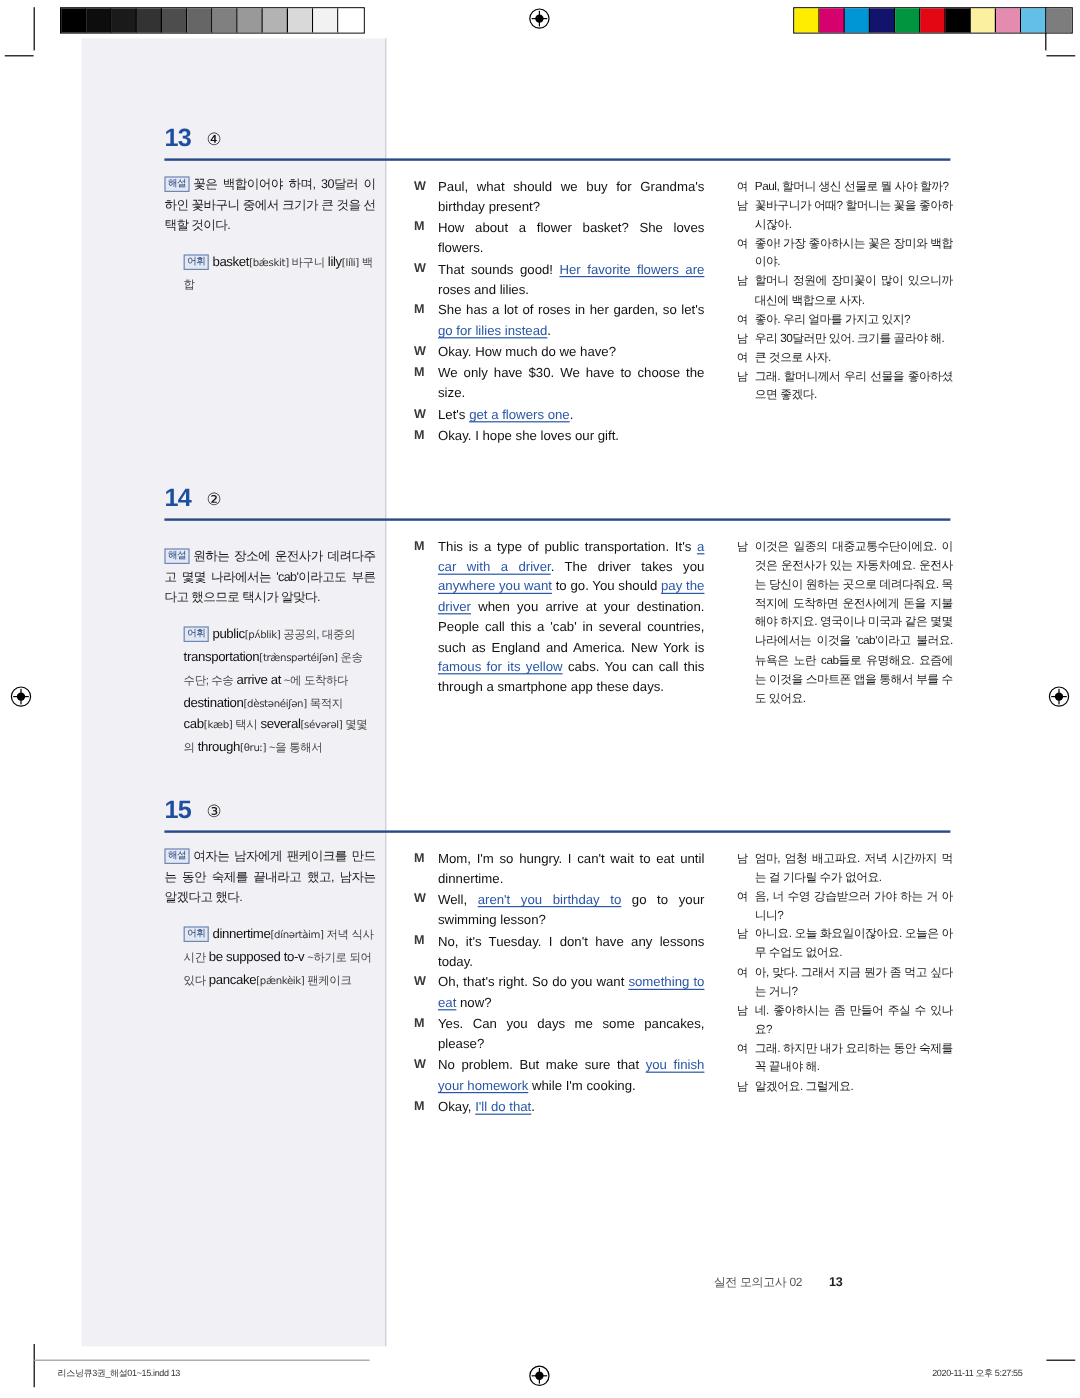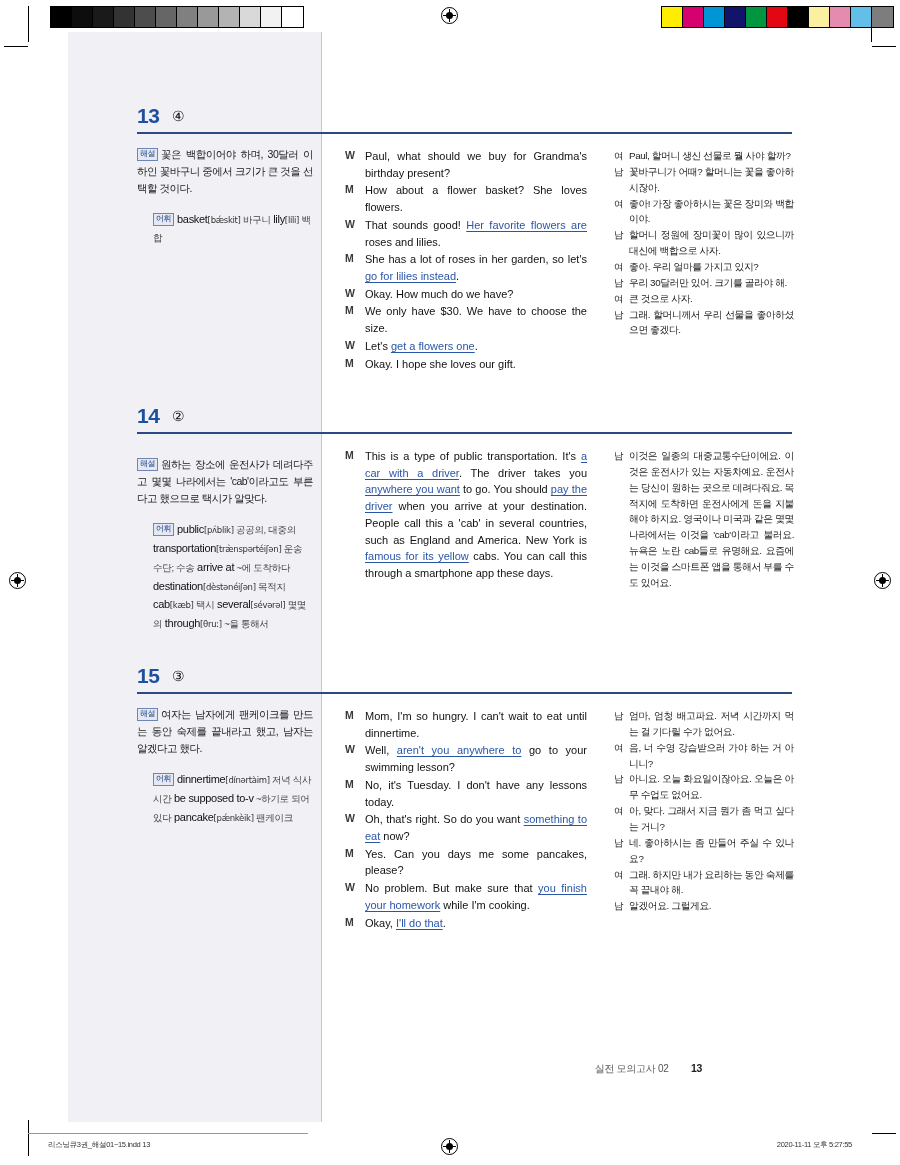--- a/index.html
+++ b/index.html
@@ -299,21 +299,21 @@
           <div class="expl"><span class="tag">해설</span>여자는 남자에게 팬케이크를 만드는 동안 숙제를 끝내라고 했고, 남자는 알겠다고 했다.</div>
           <div class="vocab"><span class="tag">어휘</span><span><span class="w">dinnertime</span><span class="ipa">[dínərtàim]</span><span class="kr"> 저녁 식사 시간</span></span> <span><span class="w">be supposed to-v</span><span class="kr"> ~하기로 되어 있다</span></span> <span><span class="w">pancake</span><span class="ipa">[pǽnkèik]</span><span class="kr"> 팬케이크</span></span></div>
         </div>
         <div class="mcol" style="top: 44px;">
           <div class="line">
             <div class="spk">M</div>
             <div class="utt">Mom, I'm so hungry. I can't wait to eat until dinnertime.</div>
           </div>
           <div class="line">
             <div class="spk">W</div>
-            <div class="utt">Well, <span class="hl">aren't you anywhere to</span> go to your swimming lesson?</div>
+            <div class="utt">Well, <span class="hl">aren't you birthday to</span> go to your swimming lesson?</div>
           </div>
           <div class="line">
             <div class="spk">M</div>
             <div class="utt">No, it's Tuesday. I don't have any lessons today.</div>
           </div>
           <div class="line">
             <div class="spk">W</div>
             <div class="utt">Oh, that's right. So do you want <span class="hl">something to eat</span> now?</div>
           </div>
           <div class="line">

